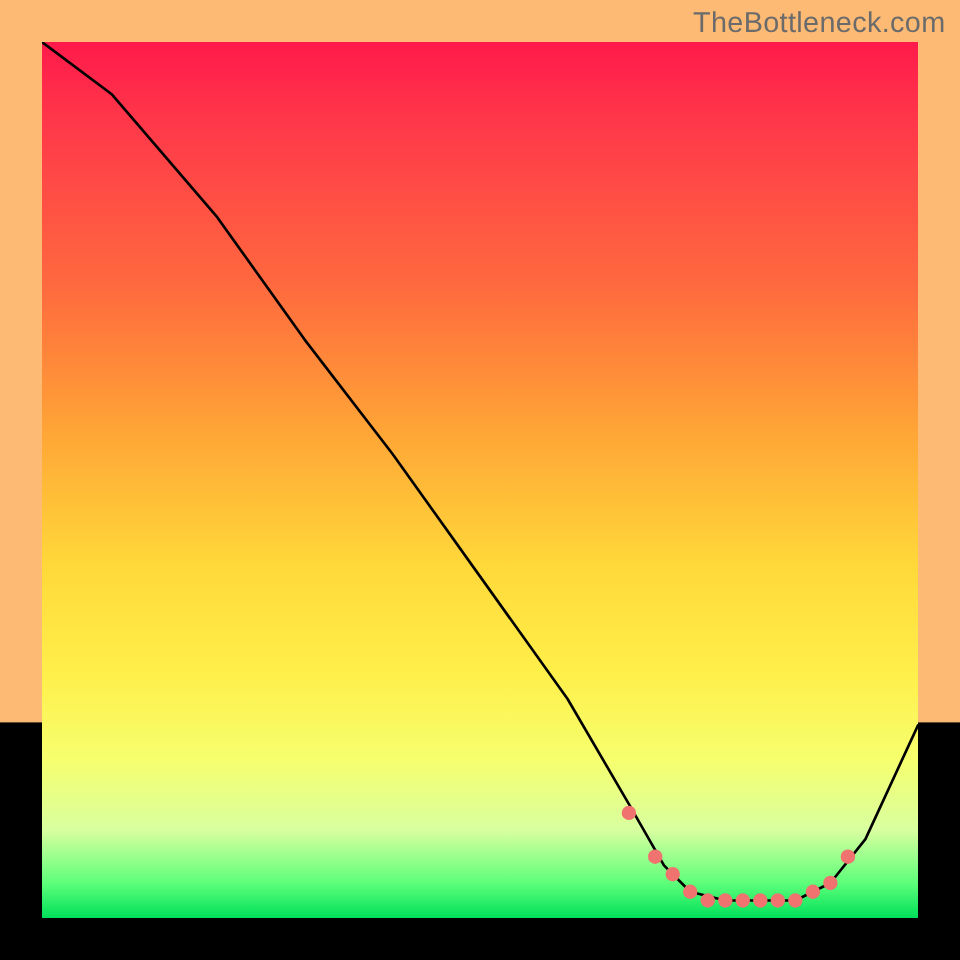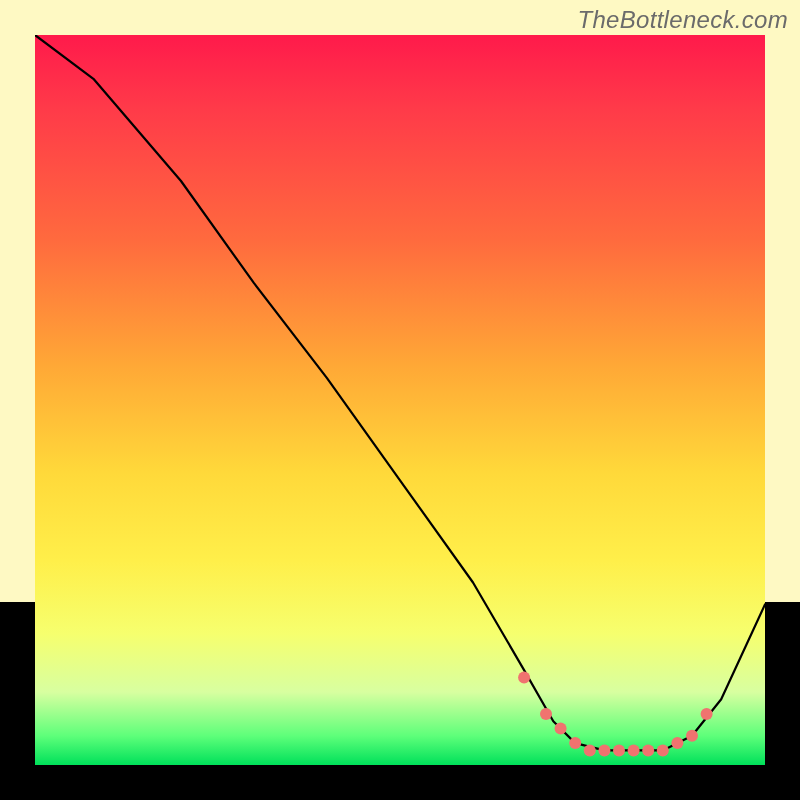--- a/index.html
+++ b/index.html
@@ -8,22 +8,21 @@
     width: 800px;
     height: 800px;
     background: #000;
     overflow: hidden;
     font-family: Arial, Helvetica, sans-serif;
   }
   .stage {
     position: relative;
     width: 800px;
     height: 602px;
-    background: #fef9c3;
-    font-style: italic;
+    background: #fdba74;
   }
   .plot {
     position: absolute;
     left: 35px;
     top: 35px;
     width: 730px;
     height: 730px;
     
     background: linear-gradient(
       to bottom,

